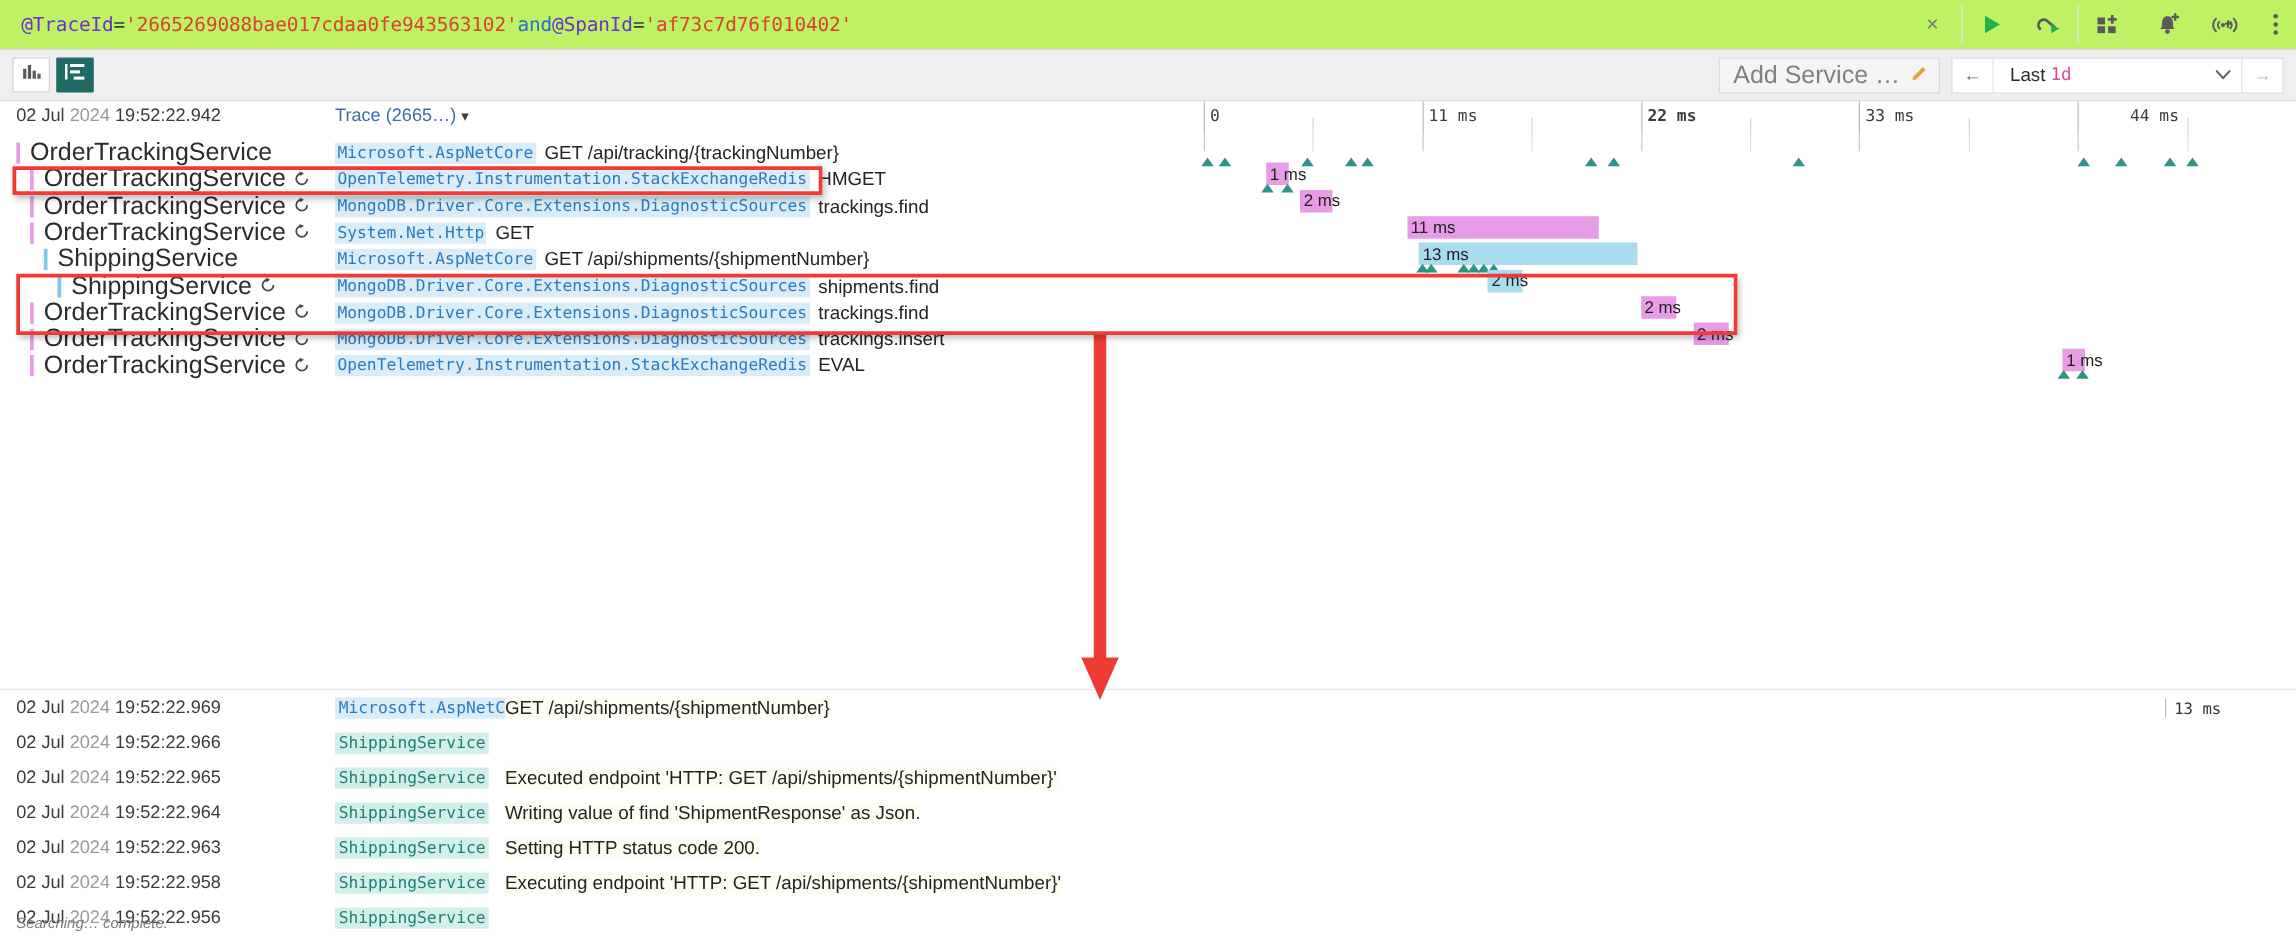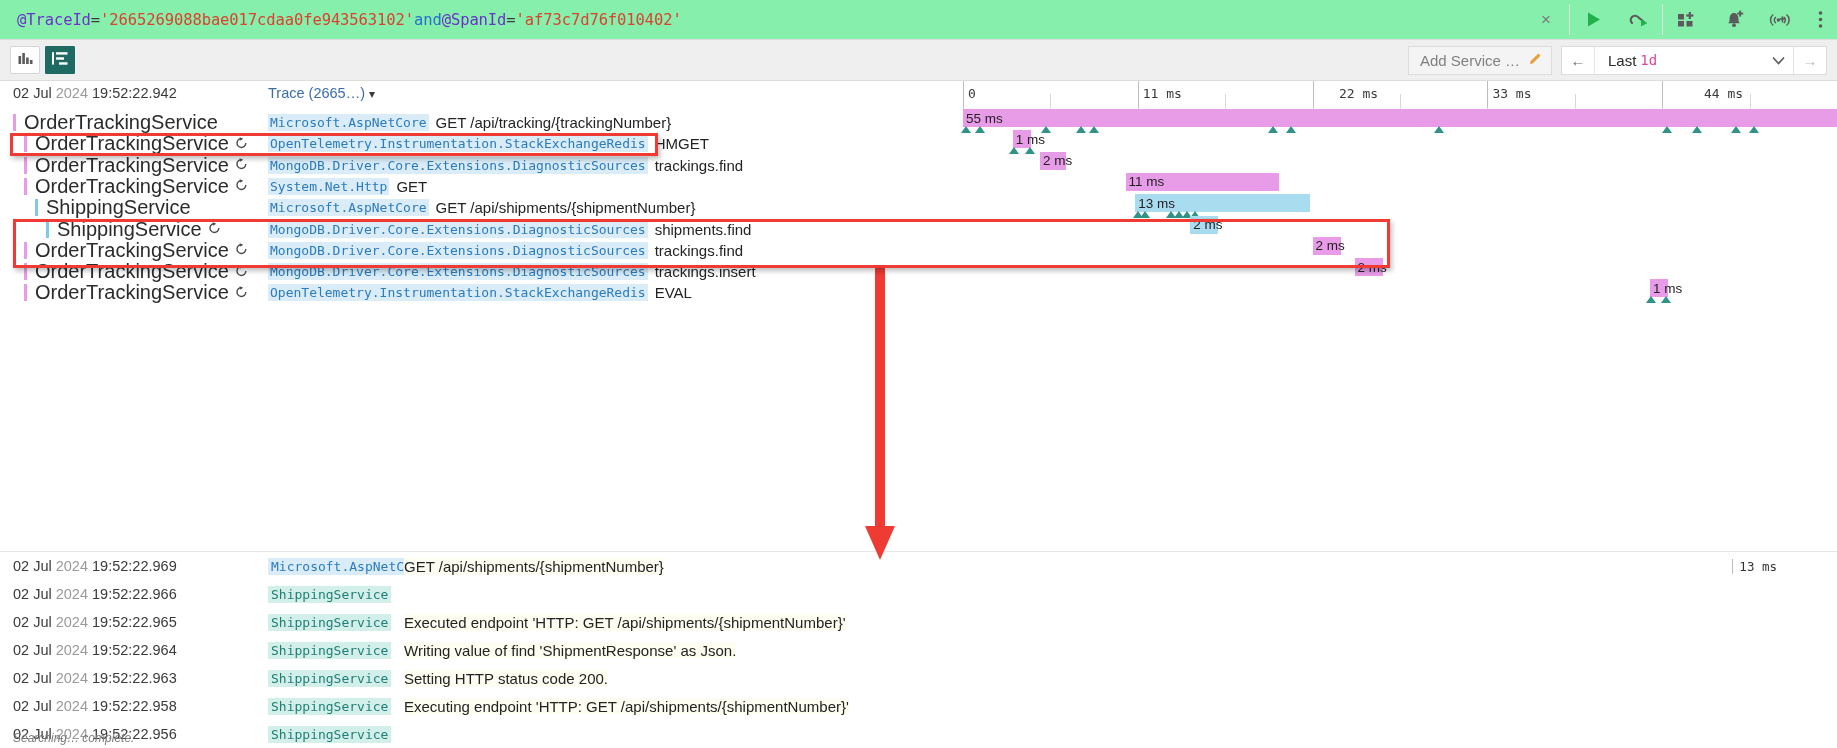--- a/index.html
+++ b/index.html
@@ -8,21 +8,21 @@
     width: 1837px; height: 748px;
     background: #ffffff;
     font-family: "Liberation Sans", sans-serif;
     overflow: hidden;
   }
 
   
   .querybar {
     position: relative;
     height: 40px;
-    background: #86efac;
+    background: #bef264;
     border-bottom: 1px solid #dcdcdc;
     display: flex;
     align-items: stretch;
   }
   .query-text {
     flex: 1;
     display: flex;
     align-items: center;
     padding-left: 17px;
     font-family: "DejaVu Sans Mono", monospace;
@@ -70,21 +70,21 @@
   .viewtab.active { background: #1f6b63; border-color: #1f6b63; }
   .toolbar2 .spacer { flex: 1; }
 
   .add-service {
     display: flex; align-items: center; gap: 9px;
     background: #f4f4f4;
     border: 1px solid #dcdcdc;
     height: 29px;
     padding: 0 9px 0 11px;
     color: #808080;
-    font-size: 15px;
+    font-size: 20px;
     cursor: pointer;
   }
   .pencil { color: #e8a13a; font-size: 13px; }
   .timerange {
     display: flex; align-items: stretch;
     border: 1px solid #dcdcdc;
     background: #ffffff;
     height: 29px;
     margin-left: 9px;
   }
@@ -439,21 +439,21 @@
   </div>
   <div class="th-trace">
     <span>Trace (2665…)</span><span class="caret">▾</span>
   </div>
   <div class="timeline-axis" id="timeline-axis">
       <div class="tick major" style="left: 0px;"></div>
       <div class="tick-label" style="left: 0px;">0</div>
       <div class="tick major" style="left: 174.8px;"></div>
       <div class="tick-label" style="left: 174.8px;">11 ms</div>
       <div class="tick major" style="left: 349.6px;"></div>
-      <div class="tick-label" style="left: 371px;">22 ms</div>
+      <div class="tick-label" style="left: 350px; font-weight: bold;">22 ms</div>
       <div class="tick major" style="left: 524.4px;"></div>
       <div class="tick-label" style="left: 524.4px;">33 ms</div>
       <div class="tick major" style="left: 699.2px;"></div>
       <div class="tick-label" style="left: 736px;">44 ms</div>
       <div class="tick" style="left: 87.4px; top: 13px;"></div>
       <div class="tick" style="left: 262.2px; top: 13px;"></div>
       <div class="tick" style="left: 437px; top: 13px;"></div>
       <div class="tick" style="left: 611.8px; top: 13px;"></div>
       <div class="tick" style="left: 786.6px; top: 13px;"></div>
     </div>
@@ -577,24 +577,20 @@
             <path d="M10.8,7 A4.4,4.4 0 1 1 7.1,2.7" stroke="#4a4a4a" stroke-width="1.4" fill="none"></path>
             <polygon points="4.6,1.2 8.2,2.8 4.9,4.8" fill="#4a4a4a"></polygon>
           </svg></span>
         <div class="src-col">
           <span class="src-tag">OpenTelemetry.Instrumentation.StackExchangeRedis</span>
           <span class="src-op">EVAL</span>
         </div>
       </div>
     </div>
   <div class="bars-layer" id="bars-layer">
-      <div class="bar" style="top: 2px; left: 0px; width: 874px;">
-        <div class="fill" style="width: 874px; background: rgb(232, 156, 232);"></div>
-        <span class="dur">55 ms</span>
-      </div>
       <div class="evmark" style="left: -2.378px; top: 19px;"></div>
       <div class="evmark" style="left: 12.48px; top: 19px;"></div>
       <div class="evmark" style="left: 78.03px; top: 19px;"></div>
       <div class="evmark" style="left: 112.99px; top: 19px;"></div>
       <div class="evmark" style="left: 126.1px; top: 19px;"></div>
       <div class="evmark" style="left: 305.27px; top: 19px;"></div>
       <div class="evmark" style="left: 322.75px; top: 19px;"></div>
       <div class="evmark" style="left: 471.33px; top: 19px;"></div>
       <div class="evmark" style="left: 698.57px; top: 19px;"></div>
       <div class="evmark" style="left: 729.16px; top: 19px;"></div>

